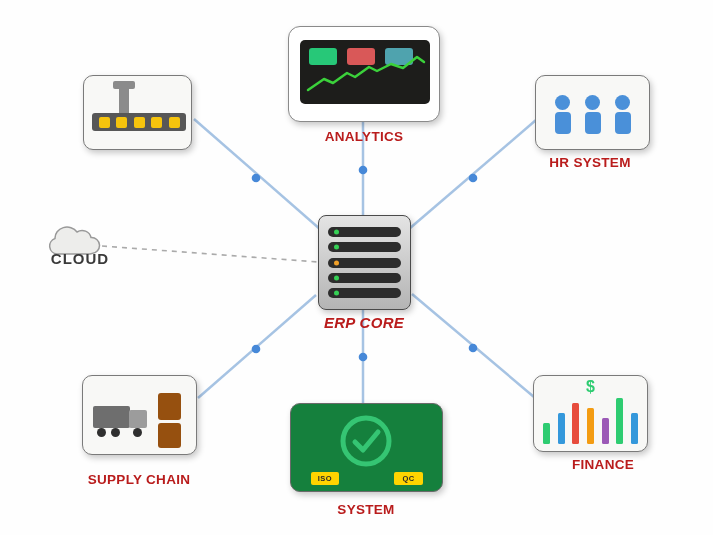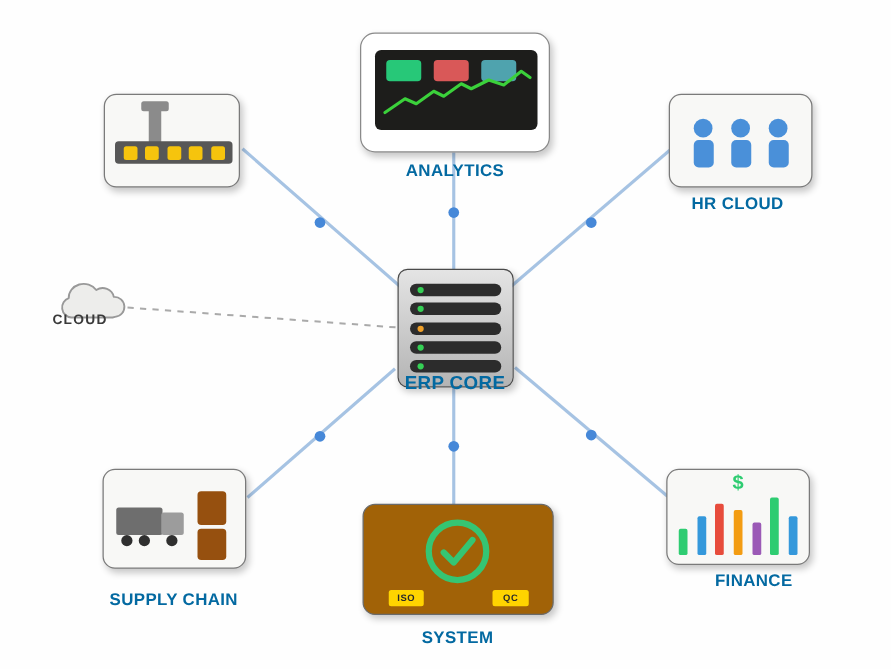--- a/index.html
+++ b/index.html
@@ -8,21 +8,21 @@
     font-family:"Liberation Sans", sans-serif;
   }
   svg{display:block;}
   #wires{position:absolute;left:0;top:0;z-index:0;}
   .node-box{
     position:absolute;background:#f8f8f6;border:1.5px solid #7a7a7a;border-radius:10px;
     box-shadow:2px 3px 6px rgba(0,0,0,.22);z-index:1;box-sizing:border-box;
   }
   .label{
     position:absolute;z-index:2;text-align:center;font-weight:bold;font-size:13.5px;
-    color:#0369a1;letter-spacing:.3px;
+    color:#b91c1c;letter-spacing:.3px;
   }
   
   .press-top{position:absolute;left:29px;top:5px;width:22px;height:8px;background:#8b8b8b;border-radius:2px;}
   .press-stem{position:absolute;left:35px;top:11px;width:10px;height:28px;background:#8b8b8b;border-radius:1px;}
   .press-base{
     position:absolute;left:8px;top:37px;width:94px;height:18px;background:#575757;border-radius:3px;
     display:flex;align-items:center;justify-content:space-evenly;
   }
   .press-cell{width:11px;height:11px;border-radius:2px;}
   
@@ -39,21 +39,21 @@
   #erp-box{background:linear-gradient(#e4e4e4,#b4b4b4);border:1.5px solid #4a4a4a;border-radius:8px;}
   .slats{position:absolute;left:9px;right:9px;top:11px;bottom:11px;display:flex;flex-direction:column;justify-content:space-between;}
   .slat{position:relative;height:10px;background:#2c2c2c;border-radius:5px;}
   .slat .led{position:absolute;left:6px;top:50%;transform:translateY(-50%);width:5px;height:5px;border-radius:50%;}
   
   .truck-cargo{position:absolute;left:10px;top:30px;width:37px;height:22px;background:#6e6e6e;border-radius:2px;}
   .truck-cab{position:absolute;left:46px;top:34px;width:18px;height:18px;background:#9c9c9c;border-radius:2px;}
   .wheel{position:absolute;top:52px;width:9px;height:9px;border-radius:50%;background:#2f2f2f;}
   .crate{position:absolute;left:75px;width:23px;background:#96500f;border-radius:3px;}
   
-  #quality-box{background:#a16207;border-color:#6a6a6a;}
+  #quality-box{background:#15803d;border-color:#6a6a6a;}
   .badge{
     position:absolute;top:68px;height:13px;border-radius:2px;font-size:7.5px;font-weight:bold;
     color:#2a2a2a;display:flex;align-items:center;justify-content:center;letter-spacing:.5px;
   }
   
   #finance-box{background:#f8f8f6;}
   .dollar{position:absolute;left:0;top:2px;width:100%;text-align:center;font-size:16px;font-weight:bold;}
   .bars{position:absolute;left:9px;right:9px;bottom:7px;display:flex;align-items:flex-end;justify-content:space-between;}
   .bar{width:7px;border-radius:1.5px;}
   
@@ -117,49 +117,49 @@
         <div class="person">
           <div class="head" style="background: rgb(74, 144, 217);"></div>
           <div class="torso" style="background: rgb(74, 144, 217);"></div>
         </div>
         <div class="person">
           <div class="head" style="background: rgb(74, 144, 217);"></div>
           <div class="torso" style="background: rgb(74, 144, 217);"></div>
         </div>
       </div>
   </div>
-  <div class="label" style="left:515px;top:155px;width:150px;">HR CLOUD</div>
+  <div class="label" style="left:515px;top:155px;width:150px;">HR SYSTEM</div>
 
   <div class="node-box" id="erp-box" style="left:318px;top:215px;width:93px;height:95px;">
     <div class="slats" id="erp-slats">
         <div class="slat">
           <div class="led" style="background: rgb(53, 208, 85);"></div>
         </div>
         <div class="slat">
           <div class="led" style="background: rgb(53, 208, 85);"></div>
         </div>
         <div class="slat">
           <div class="led" style="background: rgb(240, 160, 41);"></div>
         </div>
         <div class="slat">
           <div class="led" style="background: rgb(53, 208, 85);"></div>
         </div>
         <div class="slat">
           <div class="led" style="background: rgb(53, 208, 85);"></div>
         </div>
       </div>
   </div>
-  <div class="label" style="left:289px;top:298px;width:150px;font-size:15px;">ERP CORE</div>
+  <div class="label" style="left:289px;top:314px;width:150px;font-size:15px;font-style:italic;">ERP CORE</div>
 
   <div id="cloud-wrap">
     <svg width="58" height="30" viewBox="0 0 58 30">
       <path d="M11 28 A8 8 0 0 1 9 12.5 A12 11 0 0 1 31 6 A9 8.5 0 0 1 45 11.5 A8 8 0 0 1 46 27.5 L44 28 Z" fill="#ededeb" stroke="#999999" stroke-width="1.5" stroke-linejoin="round"></path>
     </svg>
   </div>
-  <div class="label" style="left:24px;top:250px;width:80px;font-size:11px;color:#3a3a3a;letter-spacing:1px;">CLOUD</div>
+  <div class="label" style="left:40px;top:250px;width:80px;font-size:15px;color:#3a3a3a;letter-spacing:1px;">CLOUD</div>
 
   <div class="node-box" id="supply-box" style="left:82px;top:375px;width:115px;height:80px;">
     <div>
       <div class="truck-cargo"></div>
       <div class="truck-cab"></div>
       <div class="wheel" style="left:14px;"></div>
       <div class="wheel" style="left:28px;"></div>
       <div class="wheel" style="left:50px;"></div>
       <div class="crate" style="top: 17px; height: 27px; background: rgb(150, 80, 15);"></div>
       <div class="crate" style="top: 47px; height: 25px; background: rgb(150, 80, 15);"></div>

